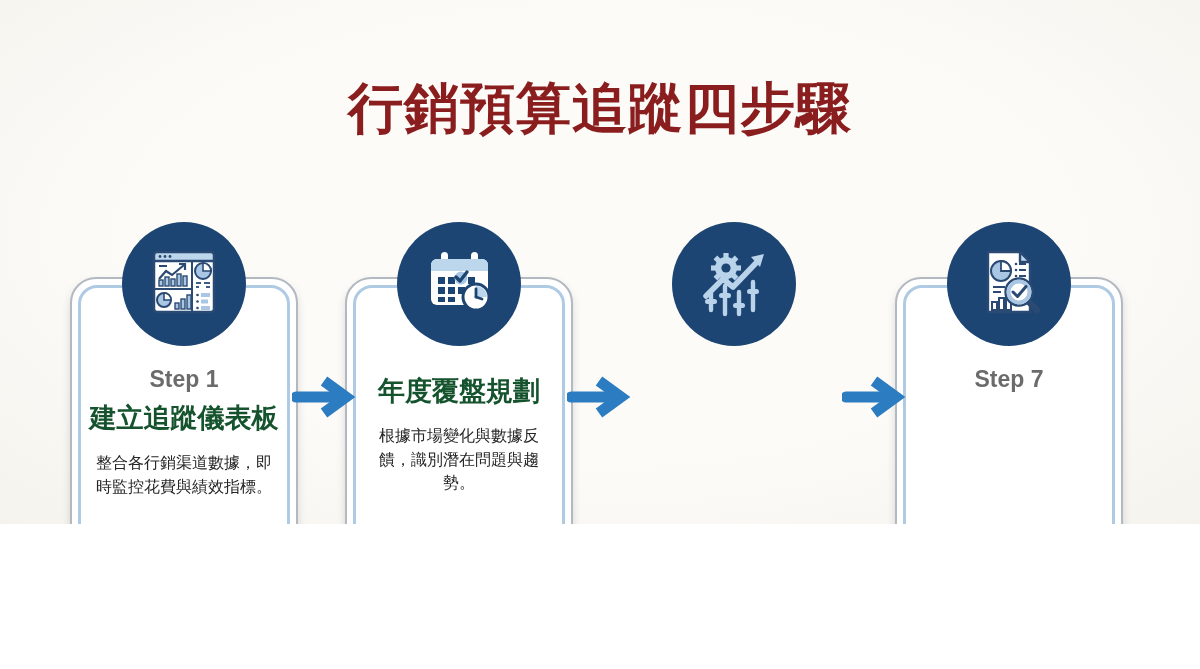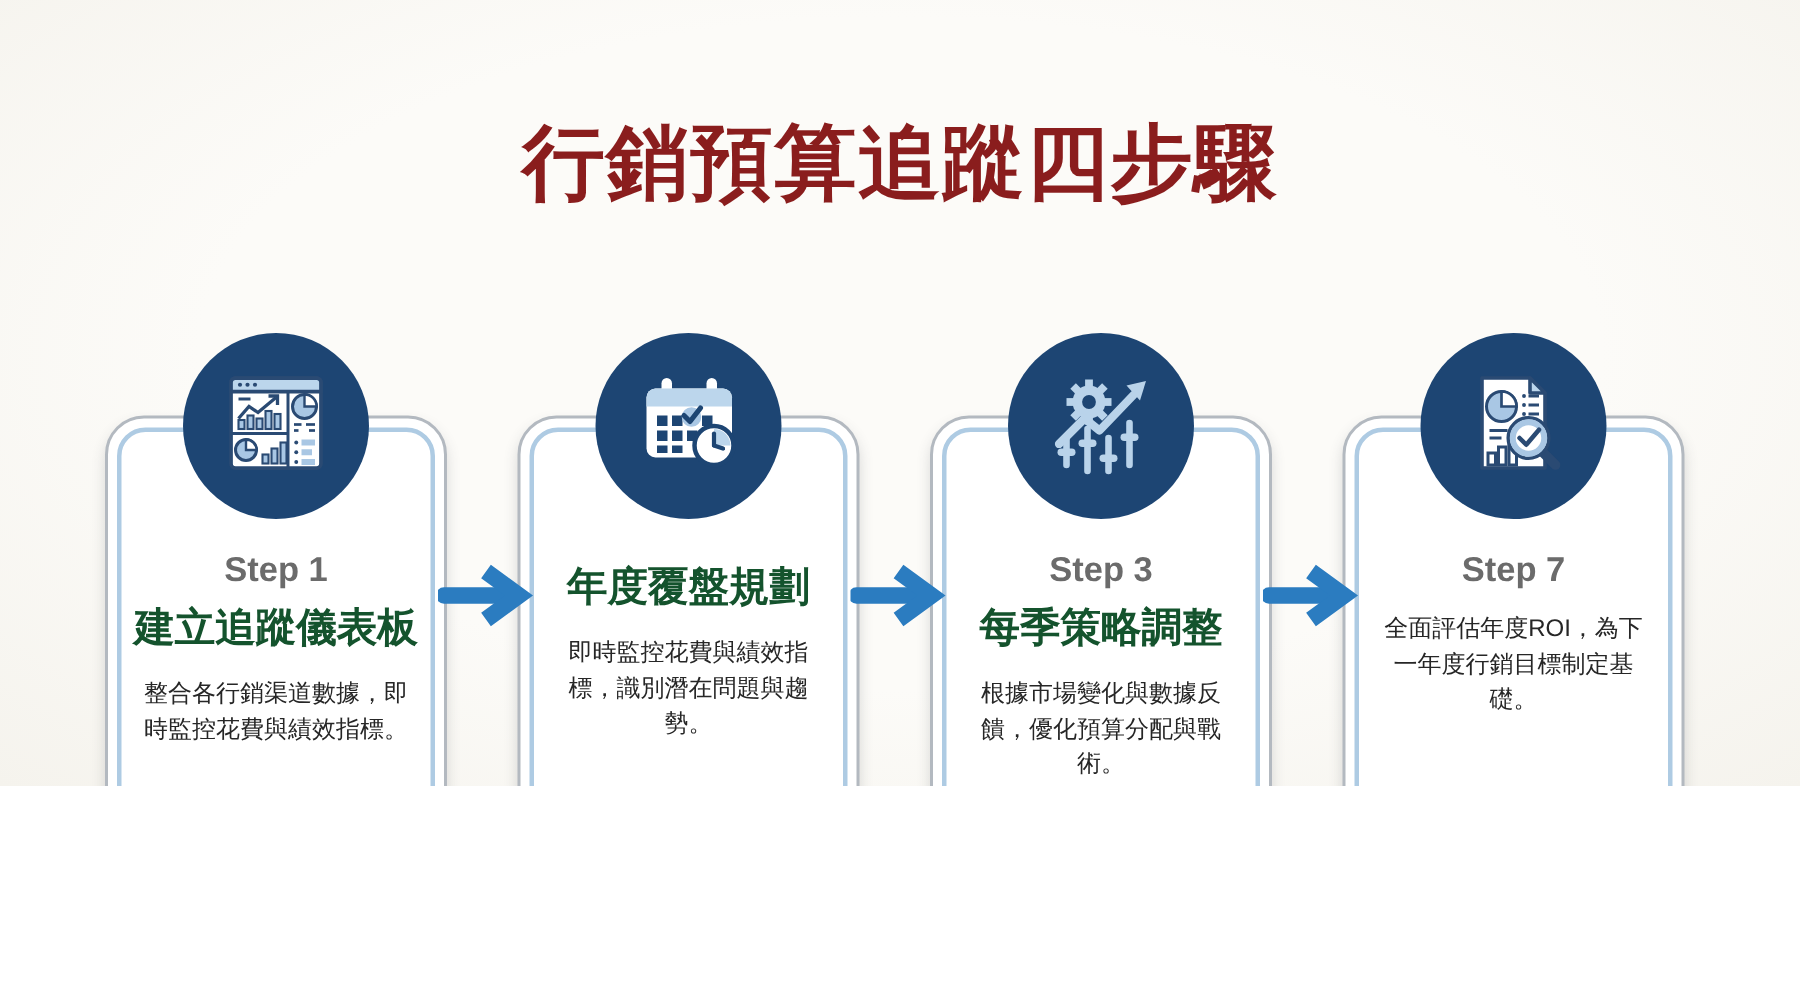--- a/index.html
+++ b/index.html
@@ -120,21 +120,21 @@
             <circle cx="55" cy="53" r="13" fill="#ffffff" stroke="#1d4573" stroke-width="3"></circle>
             <path d="M55 53 L55 42 A11 11 0 0 1 66 53 Z" fill="#bcd6ec"></path>
             <line x1="55" y1="53" x2="55" y2="45" stroke="#1d4573" stroke-width="2.8" stroke-linecap="round"></line>
             <line x1="55" y1="53" x2="61" y2="55" stroke="#1d4573" stroke-width="2.8" stroke-linecap="round"></line>
           </svg>
         </span>
       </div>
       <div class="card">
         <div class="card-inner">
           <div class="step-title">年度覆盤規劃</div>
-          <div class="step-desc">即時監控花費與績效指標，識別潛在問題與趨勢。</div>
+          <div class="step-desc">根據市場變化與數據反饋，識別潛在問題與趨勢。</div>
         </div>
       </div>
     </div>
 
     <div class="step-col">
       <div class="icon-circle">
         <span>
           <svg viewBox="0 0 76 76" width="76" height="76">
             <g fill="#b9d3ea">
               <g transform="translate(30,24)">
@@ -160,27 +160,20 @@
             </g>
             <g fill="#b9d3ea">
               <rect x="9" y="55" width="12" height="5" rx="2.5"></rect>
               <rect x="23" y="49" width="12" height="5" rx="2.5"></rect>
               <rect x="37" y="59" width="12" height="5" rx="2.5"></rect>
               <rect x="51" y="45" width="12" height="5" rx="2.5"></rect>
             </g>
           </svg>
         </span>
       </div>
-      <div class="card">
-        <div class="card-inner">
-          <div class="step-label">Step 3</div>
-          <div class="step-title">每季策略調整</div>
-          <div class="step-desc">根據市場變化與數據反饋，優化預算分配與戰術。</div>
-        </div>
-      </div>
     </div>
 
     <div class="step-col">
       <div class="icon-circle">
         <span>
           <svg viewBox="0 0 76 76" width="76" height="76">
             <path d="M17 8 H49 L59 18 V68 H17 Z" fill="#ffffff" stroke="#2a4a73" stroke-width="2.4" stroke-linejoin="round"></path>
             <path d="M49 8 V18 H59 Z" fill="#bcd6ec" stroke="#2a4a73" stroke-width="2.4" stroke-linejoin="round"></path>
             <circle cx="30" cy="27" r="10" fill="#a9c7e4" stroke="#2a4a73" stroke-width="2"></circle>
             <path d="M30 27 L30 17 A10 10 0 0 1 40 27 Z" fill="#ffffff" stroke="#2a4a73" stroke-width="1.8"></path>
@@ -202,21 +195,20 @@
             <line x1="57" y1="57" x2="66" y2="66" stroke="#2a4a73" stroke-width="6.5" stroke-linecap="round"></line>
             <circle cx="48" cy="48" r="13.5" fill="#ffffff" stroke="#2a4a73" stroke-width="2.4"></circle>
             <circle cx="48" cy="48" r="10.5" fill="#ffffff" stroke="#a9c7e4" stroke-width="4"></circle>
             <path d="M42 48 l4.5 4.5 l8.5 -10" fill="none" stroke="#2a4a73" stroke-width="3" stroke-linecap="round" stroke-linejoin="round"></path>
           </svg>
         </span>
       </div>
       <div class="card">
         <div class="card-inner">
           <div class="step-label">Step 7</div>
-          <div class="step-desc">全面評估年度ROI，為下一年度行銷目標制定基礎。</div>
         </div>
       </div>
     </div>
 
     <div class="arrow" style="left:222px;">
       <svg viewBox="0 0 64 44" width="64" height="44">
         <line x1="4" y1="22" x2="40" y2="22" stroke="#2b7cc0" stroke-width="11" stroke-linecap="round"></line>
         <path d="M32 6 L54 22 L32 38" fill="none" stroke="#2b7cc0" stroke-width="11" stroke-linejoin="miter"></path>
       </svg>
     </div>

